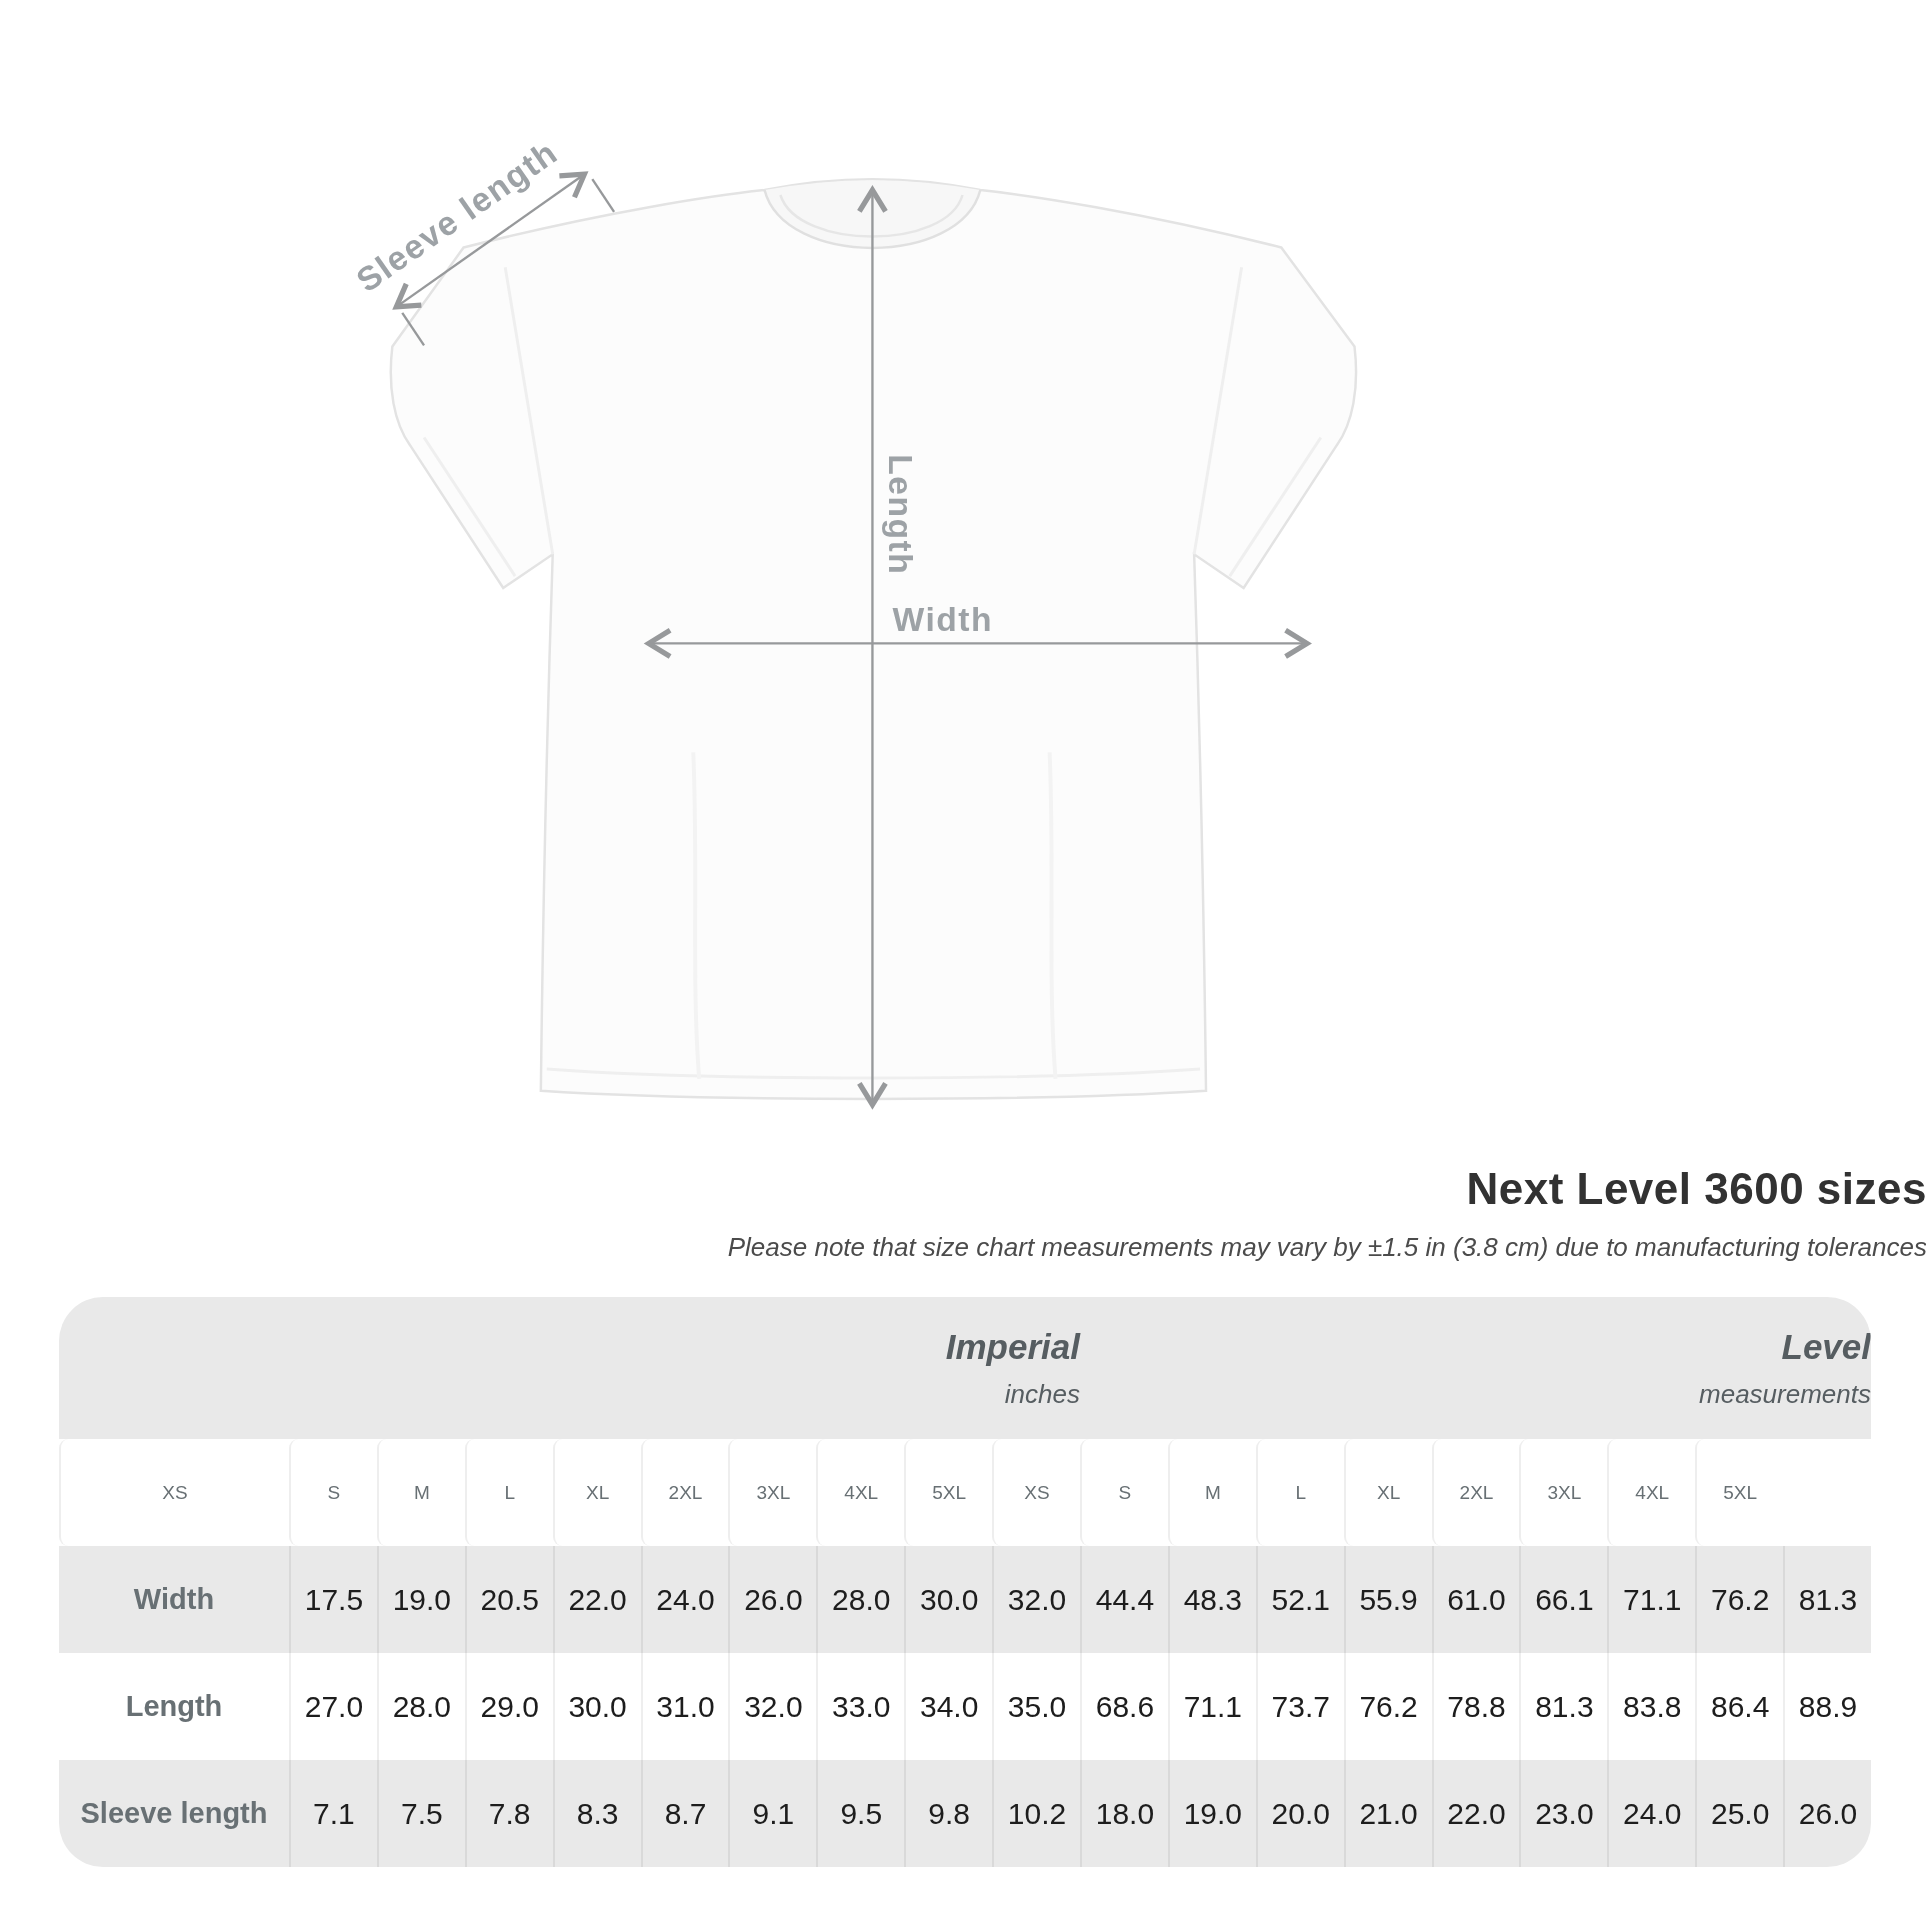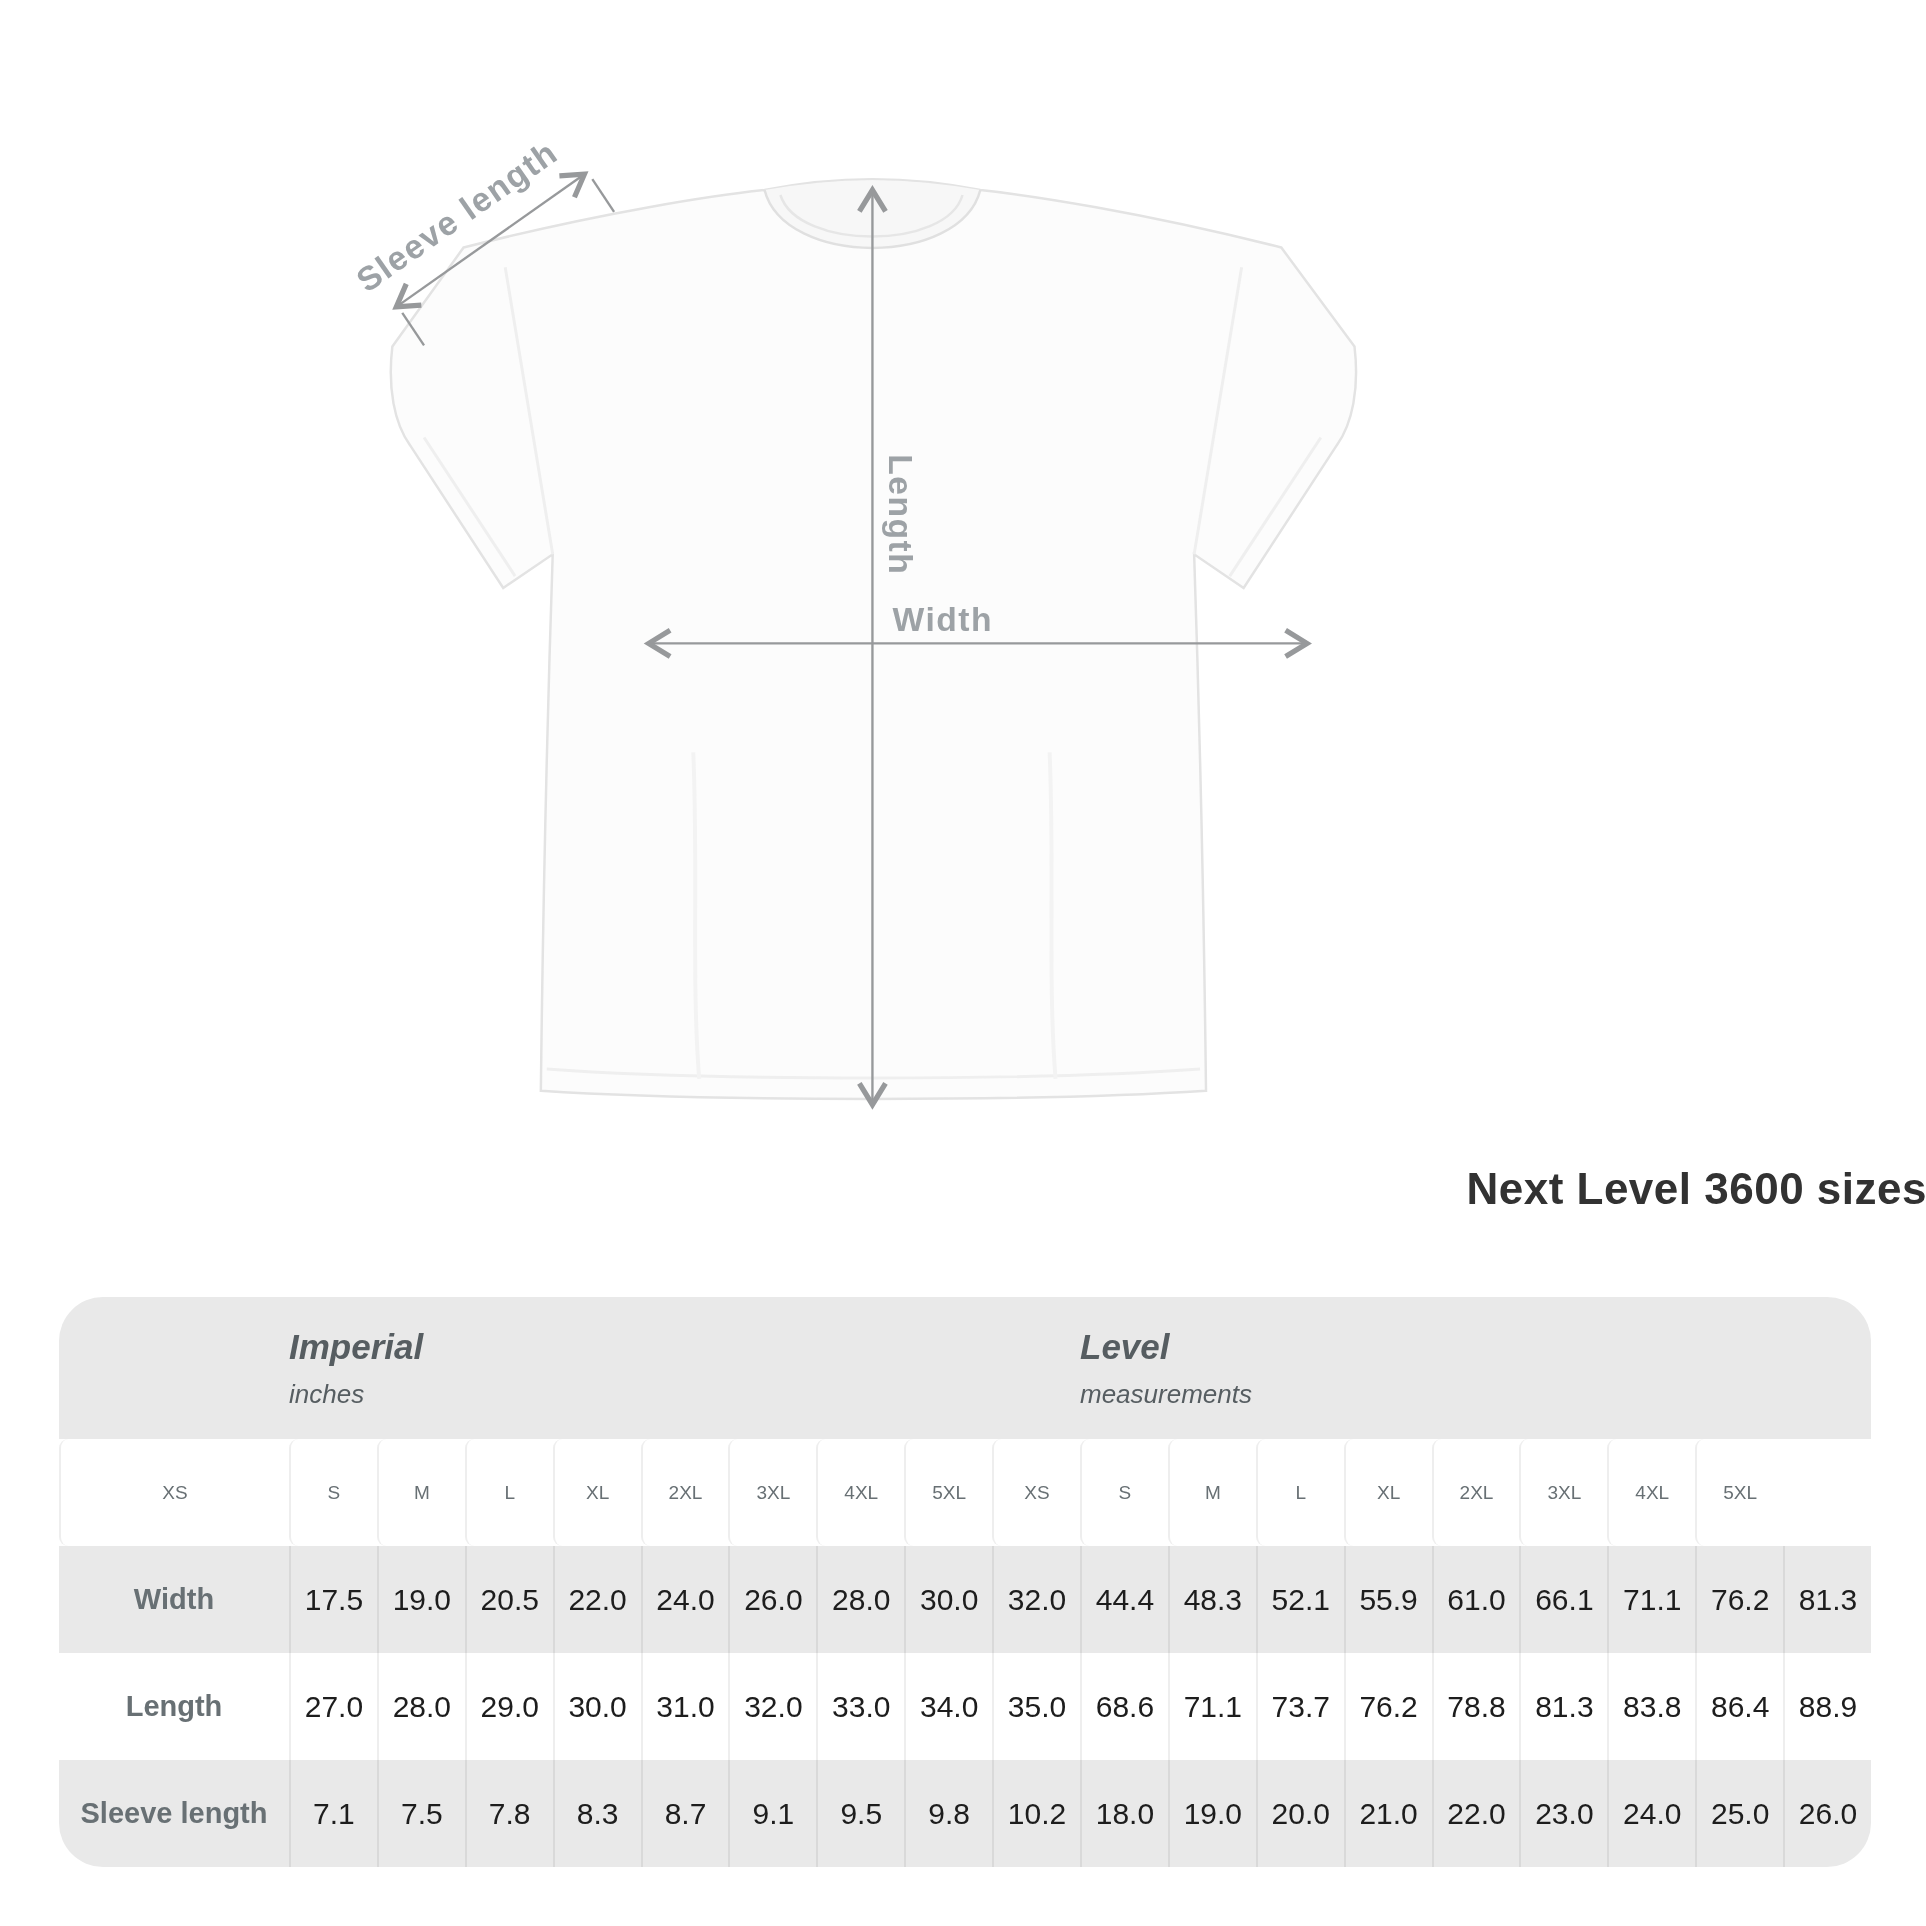--- a/index.html
+++ b/index.html
@@ -10,21 +10,21 @@
   .shirt-svg{position:absolute;left:0;top:0;}
   .dim-label{font-weight:bold;font-size:34px;fill:#9da2a6;letter-spacing:1.5px;}
   .heading{position:absolute;left:0;top:1164px;width:1927px;text-align:right;}
   .heading h1{margin:0;font-size:44px;font-weight:bold;color:#323232;letter-spacing:0.5px;}
   .heading p{margin:18px 0 0 0;font-size:26px;font-style:italic;color:#4b4b4b;}
   .size-table{
     position:absolute;left:59px;top:1297px;width:1812px;height:570px;
     background:#e9e9e9;border-radius:44px;overflow:hidden;
   }
   .unit-header{height:142px;display:grid;grid-template-columns:230px 1fr 1fr;}
-  .unit-cell{display:flex;flex-direction:column;align-items:flex-start;justify-content:center;}
+  .unit-cell{display:flex;flex-direction:column;align-items:flex-end;justify-content:center;}
   .unit-title{font-size:35px;font-weight:bold;font-style:italic;color:#565d61;}
   .unit-sub{font-size:26px;font-style:italic;color:#565d61;margin-top:12px;}
   .t-row{height:107px;display:grid;grid-template-columns:230px repeat(18,1fr);}
   .t-row.white{background:#ffffff;}
   .row-label{
     display:flex;align-items:center;justify-content:center;
     font-size:29px;font-weight:bold;color:#687074;
   }
   .cell{
     display:flex;align-items:center;justify-content:center;height:100%;
@@ -76,20 +76,21 @@
       <line x1="406" y1="316" x2="428" y2="349"></line>
     </g>
 
     <text class="dim-label" x="468" y="228" text-anchor="middle" transform="rotate(-35 468 228)">Sleeve length</text>
     <text class="dim-label" x="898" y="520" text-anchor="middle" transform="rotate(90 898 520)">Length</text>
     <text class="dim-label" x="952" y="638" text-anchor="middle">Width</text>
   </svg>
 
   <div class="heading">
     <h1>Next Level 3600 sizes</h1>
+    <p>Please note that size chart measurements may vary by ±1.5 in (3.8 cm) due to manufacturing tolerances</p>
   </div>
 
   <div class="size-table">
     <div class="unit-header">
       <div></div>
       <div class="unit-cell">
         <div class="unit-title">Imperial</div>
         <div class="unit-sub">inches</div>
       </div>
       <div class="unit-cell">

